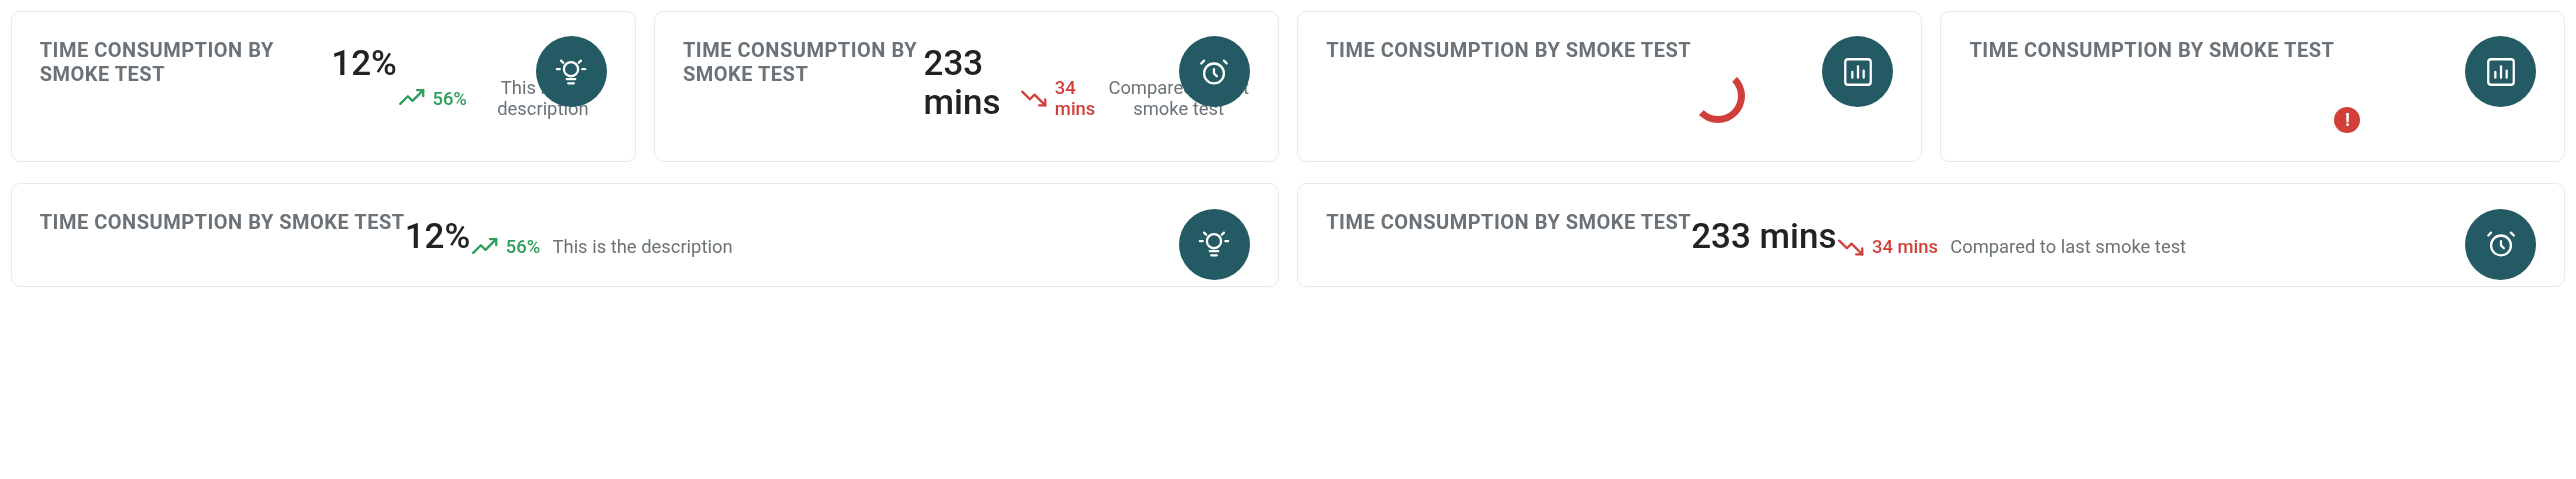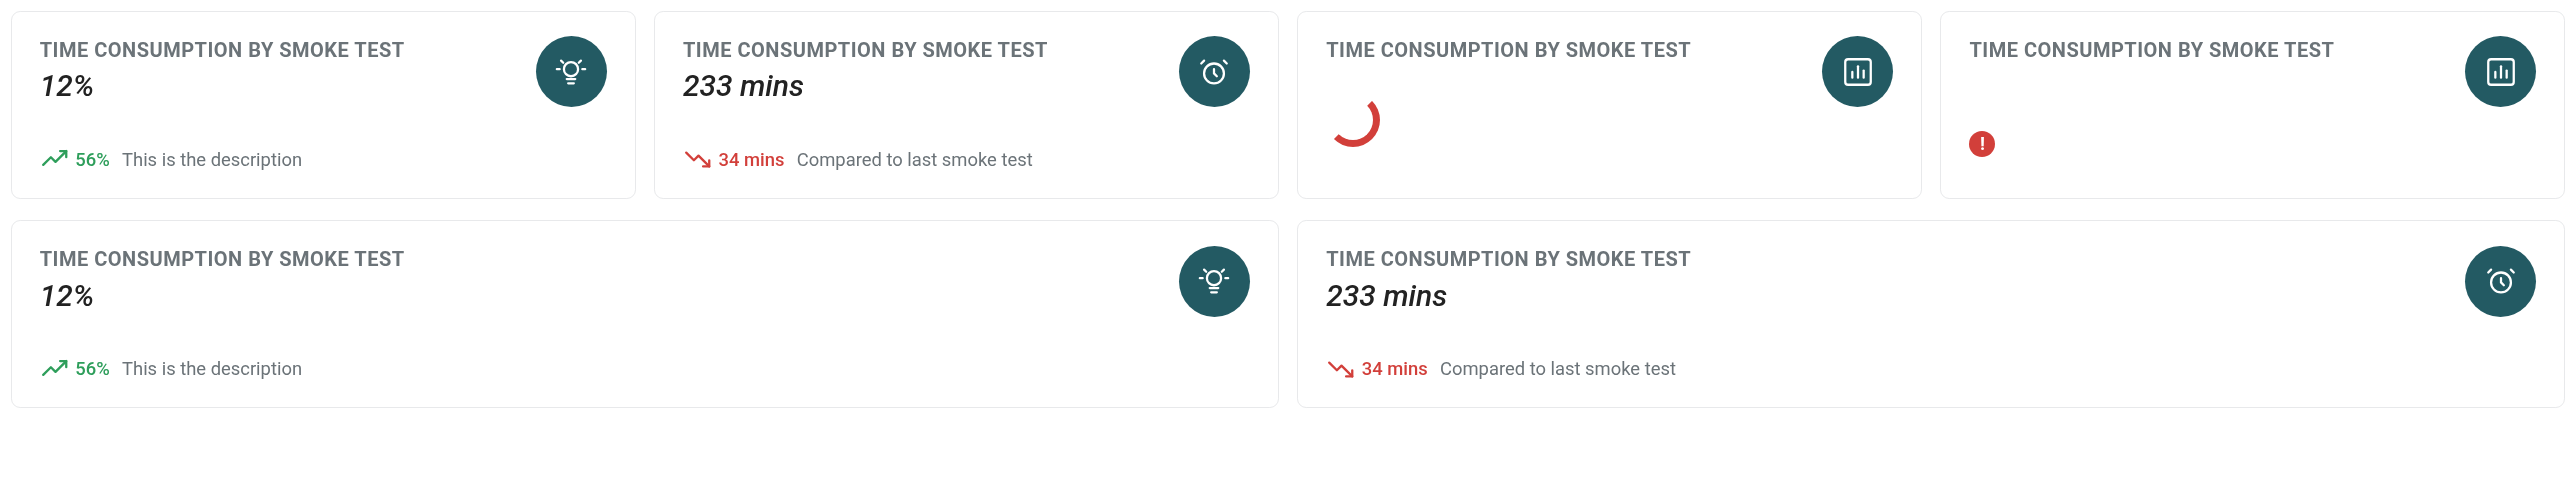--- a/index.html
+++ b/index.html
@@ -17,46 +17,45 @@
   body { width:2576px; }
 
   .row { display:flex; gap:18.4px; padding:10.7px; }
   .card {
     background:var(--card-bg);
     border:0.8px solid var(--border);
     border-radius:9.2px;
     padding:26px 28px 28px 28px;
     position:relative;
     display:flex;
-    flex-direction:column;
+    flex-direction:row;
   }
 
   .row1 .card { flex:1 1 0; }
   .row2 .card { flex:1 1 0; }
 
   .title {
     color:var(--text-muted);
     font-weight:700;
     letter-spacing:0.5px;
     font-size:20px;
     text-transform:uppercase;
   }
   .value {
     color:var(--text-dark);
     font-weight:500;
-    font-size:30px;
+    font-size:35px;
     line-height:1.1;
     margin-top:7.7px;
-    font-style:italic;
   }
   .sub {
     display:flex;
     align-items:center;
     gap:12.3px;
-    margin-top:46px;
+    margin-top:26px;
     font-size:18.4px;
   }
   .trend { display:flex; align-items:center; gap:4.6px; font-weight:500; }
   .trend.up { color:var(--green); }
   .trend.down { color:var(--red); }
   .sub .desc { color:var(--text-muted);text-align:center; }
 
   .icon-badge {
     position:absolute;
     top:24.5px;

